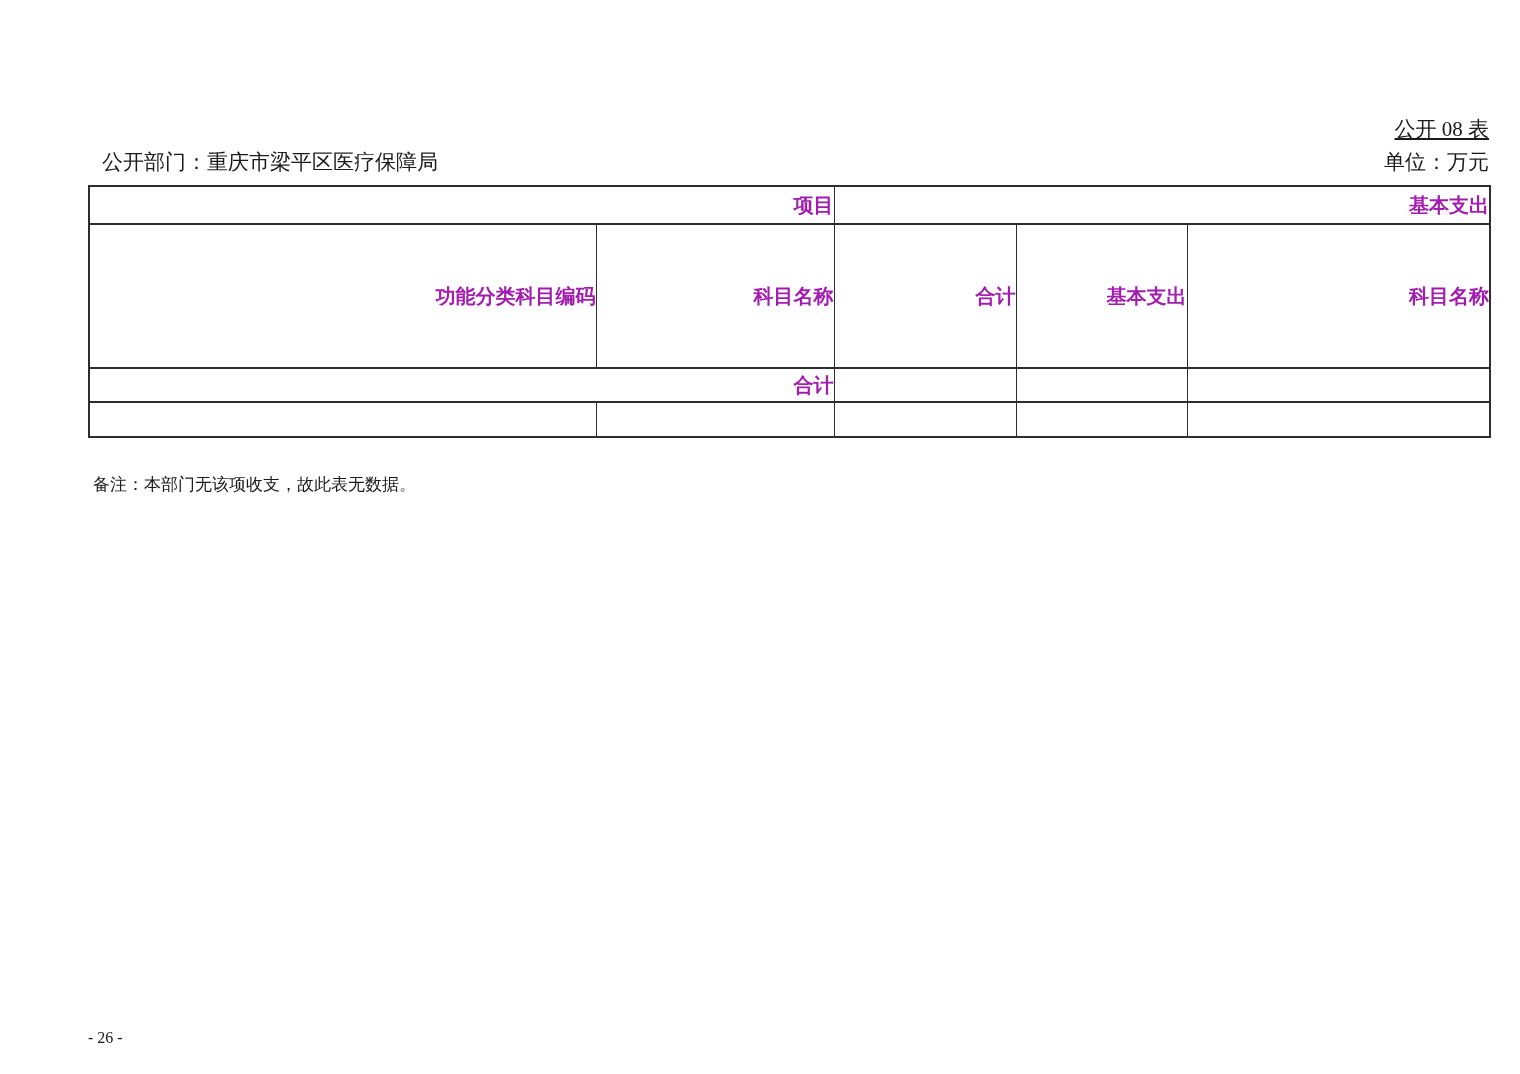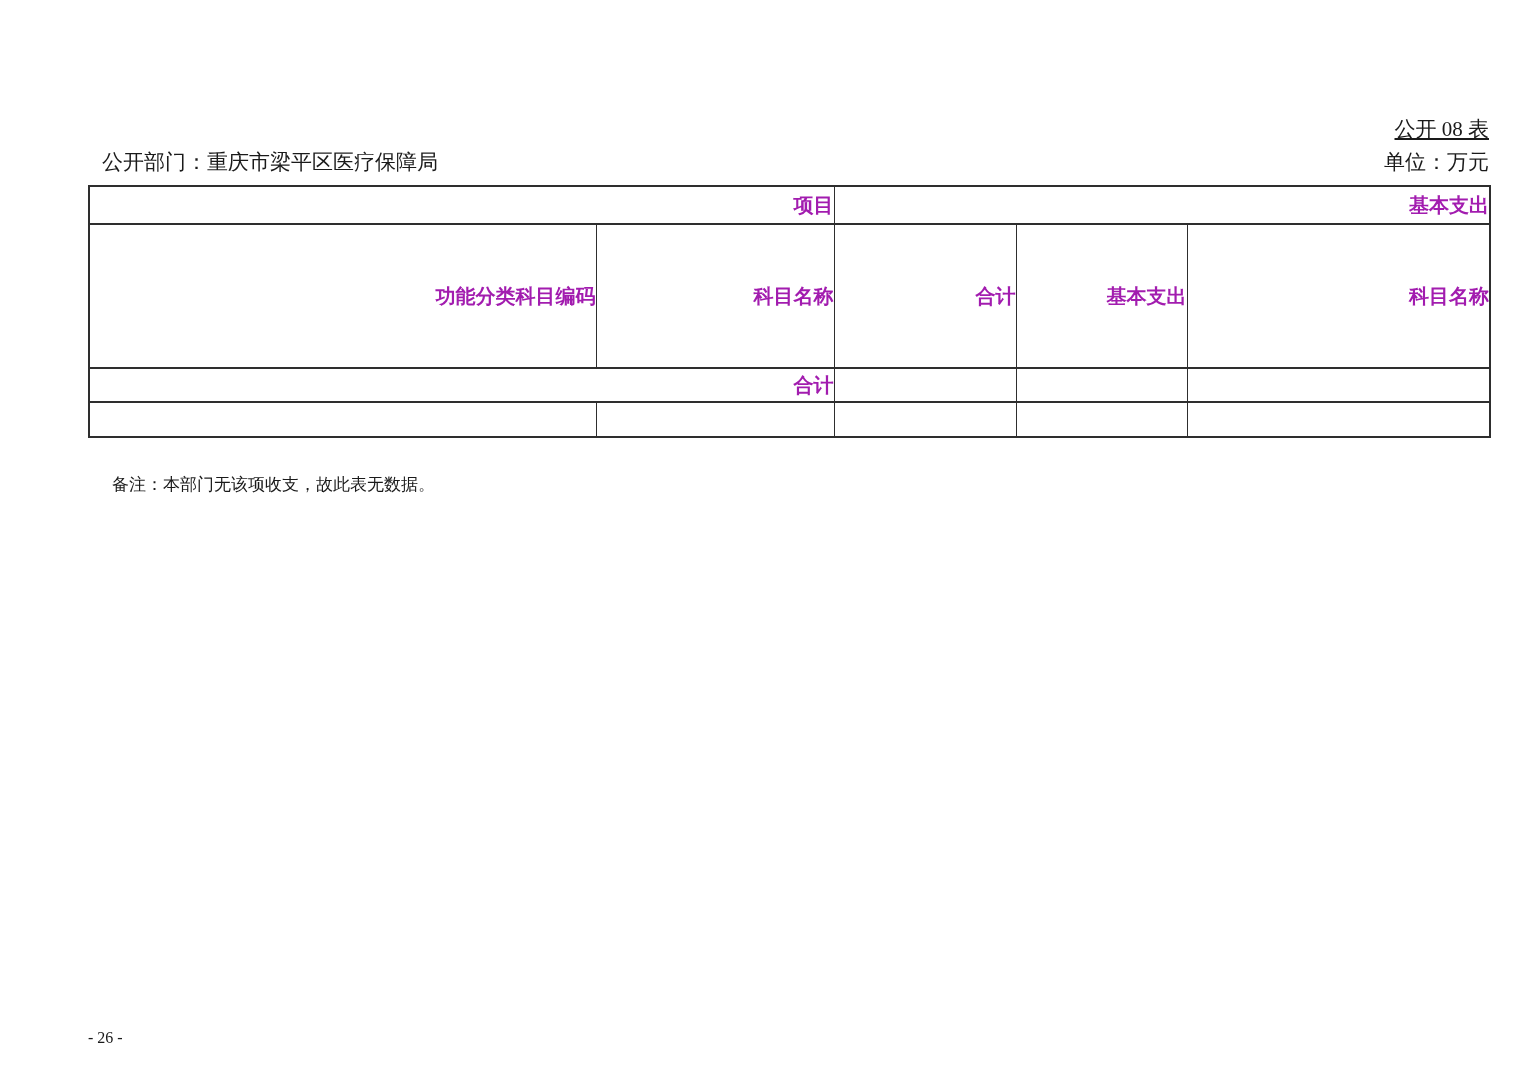--- a/index.html
+++ b/index.html
@@ -70,21 +70,21 @@
     color: #a21caf;
     overflow: hidden;
   }
   tr.row-group  { height: 38px; }
   tr.row-cols   { height: 144px; margin-left: 8px; }
   tr.row-total  { height: 34px; }
   tr.row-empty  { height: 35px; }
   .note {
     position: absolute;
     top: 473px;
-    left: 24px;
+    left: 5px;
     font-size: 17px;
     line-height: 23px;
     white-space: nowrap;
   }
   .page-number {
     position: absolute;
     top: 1029px;
     left: 0;
     width: 100%;
     text-align: left;

